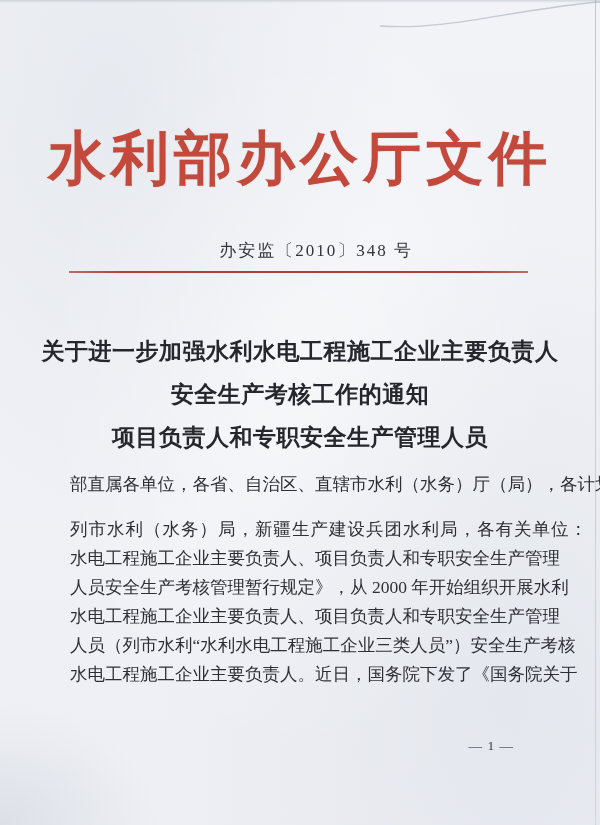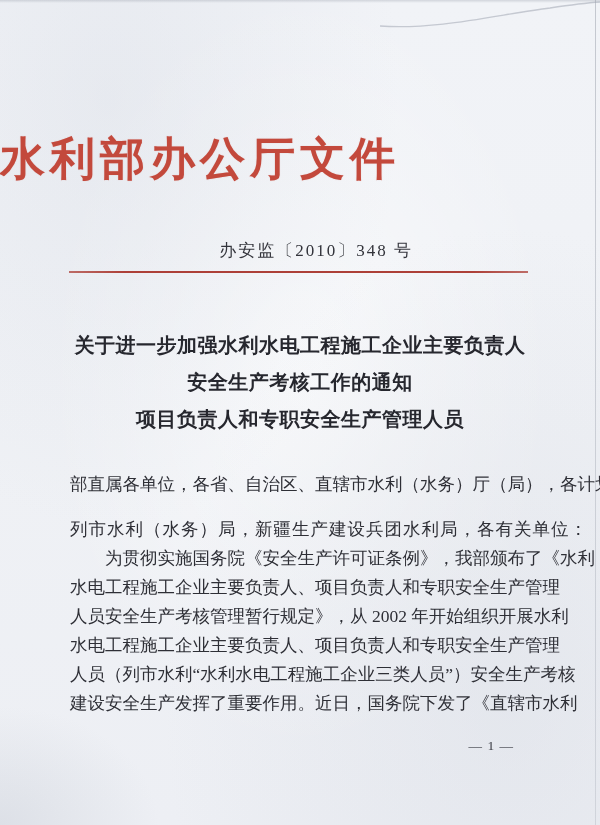--- a/index.html
+++ b/index.html
@@ -37,21 +37,22 @@
   .wrinkle{
     position:absolute;top:0;right:0;width:220px;height:34px;pointer-events:none;
   }
   .corner-shade{
     position:absolute;left:0;bottom:0;width:160px;height:120px;
     background:radial-gradient(ellipse at 0% 100%, rgba(190,196,206,0.35), transparent 70%);
   }
   
   .org-header{
     position:absolute;top:130px;left:0;width:100%;
-    font-size:45px;line-height:58px;
+    text-align:center;
+    font-size:58px;line-height:58px;
     font-weight:bold;
     letter-spacing:5px;
     color:var(--header-red);
     text-shadow:0 0 1px rgba(195,73,60,0.35);
     white-space:nowrap;
   }
   .doc-number{
     position:absolute;top:239px;left:16px;width:100%;
     text-align:center;
     font-size:17px;line-height:24px;
@@ -64,24 +65,25 @@
     background:linear-gradient(90deg, rgba(173,64,56,0.75), var(--rule-red) 12%, var(--rule-red) 88%, rgba(173,64,56,0.75));
   }
   
   .doc-title{
     position:absolute;top:327px;left:40px;width:520px;
     text-align:center;
     font-weight:bold;
     color:#26272e;
   }
   .doc-title .t-line{
-    font-size:20px;
+    font-size:23px;
     line-height:37px;
     letter-spacing:0.5px;
     white-space:nowrap;
+    margin-top:6px;
   }
   
   .body-text{
     position:absolute;top:470px;left:70px;width:459px;
     font-size:17.5px;
     color:var(--text-black);
   }
   .b-line{
     height:29px;line-height:29px;
     text-align:justify;
@@ -124,23 +126,22 @@
 
   <div class="doc-title">
     <div class="t-line">关于进一步加强水利水电工程施工企业主要负责人</div>
     <div class="t-line">安全生产考核工作的通知</div>
     <div class="t-line">项目负责人和专职安全生产管理人员</div>
   </div>
 
   <div class="body-text">
     <div class="b-line">部直属各单位，各省、自治区、直辖市水利（水务）厅（局），各计划单</div>
     <div class="b-line para-end">列市水利（水务）局，新疆生产建设兵团水利局，各有关单位：</div>
-    <div class="b-line indent">为贯彻实施国务院《安全生产许可证条例》，我部颁布了《水利</div>
     <div class="b-line">水电工程施工企业主要负责人、项目负责人和专职安全生产管理</div>
-    <div class="b-line">人员安全生产考核管理暂行规定》，从 2002 年开始组织开展水利</div>
+    <div class="b-line">人员安全生产考核管理暂行规定》，从 2000 年开始组织开展水利</div>
     <div class="b-line">水电工程施工企业主要负责人、项目负责人和专职安全生产管理</div>
     <div class="b-line">人员（列市水利“水利水电工程施工企业三类人员”）安全生产考核</div>
-    <div class="b-line">建设安全生产发挥了重要作用。近日，国务院下发了《直辖市水利</div>
+    <div class="b-line">水电工程施工企业主要负责人。近日，国务院下发了《国务院关于</div>
   </div>
 
   <div class="page-number">— 1 —</div>
 
 </div>
 
 </body></html>

